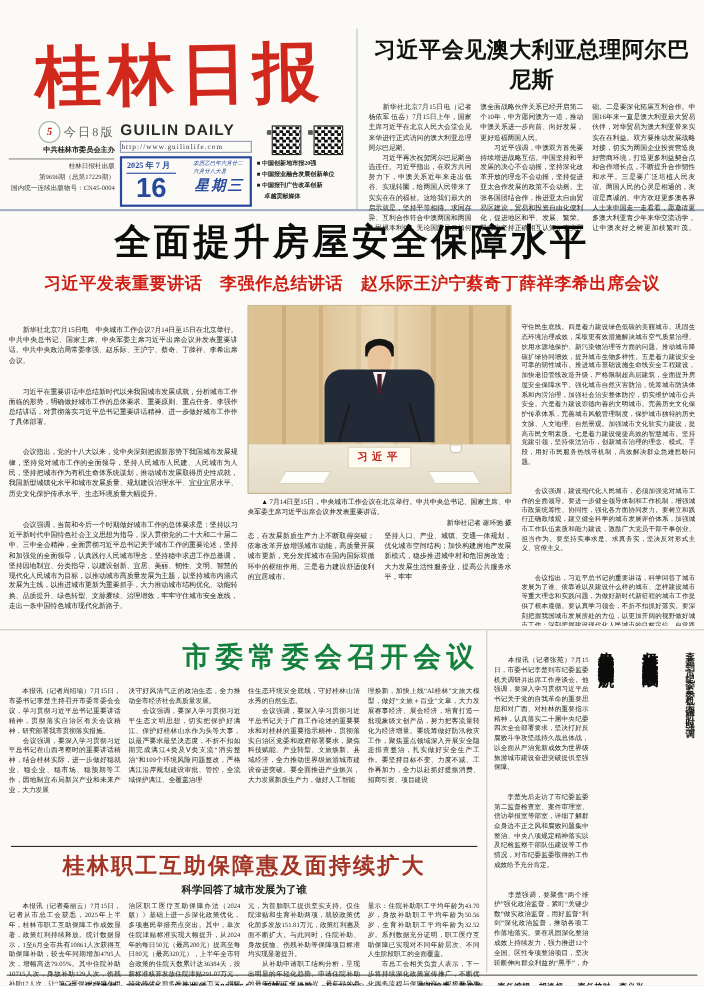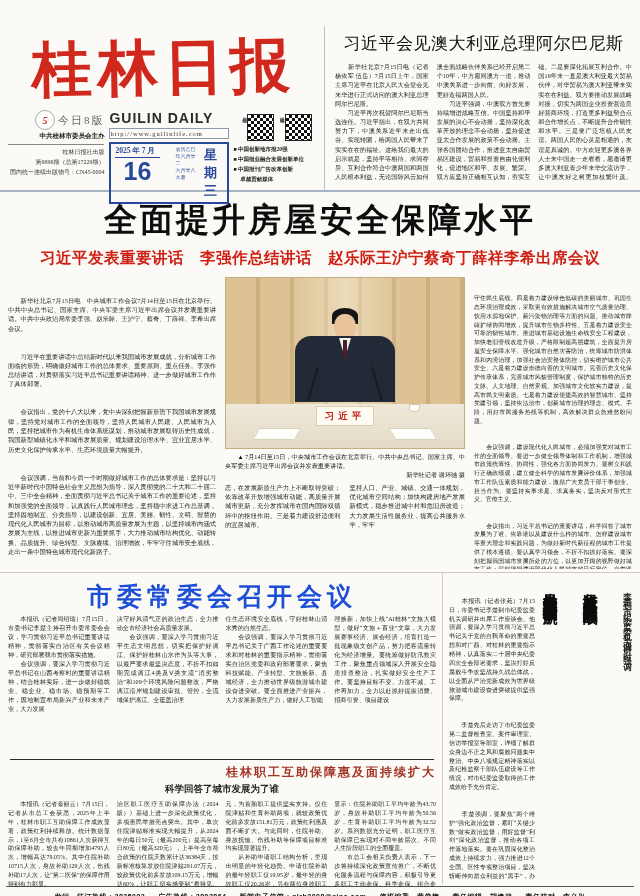--- a/index.html
+++ b/index.html
@@ -17,31 +17,31 @@
   .logo-circle{width:18px;height:18px;border:1px solid #9fb3a0;border-radius:50%;color:#d0281c;font-size:10px;font-style:italic;font-weight:bold;display:flex;align-items:center;justify-content:center;background:#fff;flex:none;}
   .organizer{font-size:6.5px;font-weight:bold;margin-top:2px;border-bottom:1px solid #888;padding-bottom:3px;}
   .pub-lines{font-size:6px;line-height:1.7;margin-top:2px;color:#333;}
   .eng-col{width:122px;margin-left:5px;}
   .eng-name{font-size:14px;font-weight:bold;letter-spacing:1px;color:#2a2a2a;font-family:"Liberation Sans",sans-serif;}
   .url-box{border:1px solid #8d99b0;font-size:6.5px;color:#334;<!-- -->text-align:center;padding:1px 0;margin-top:2px;letter-spacing:1px;}
   .date-box{border:2px solid #27489b;color:#27489b;margin-top:3px;padding:2px 4px;display:flex;gap:16px;}
   .db-left{width:48%;}
   .db-month{font-size:7.5px;font-weight:bold;border-bottom:1px solid #27489b;padding-bottom:1px;}
   .db-day{font-size:25px;font-weight:900;line-height:1.05;text-align:center;font-family:"Liberation Sans",sans-serif;}
-  .db-right{width:52%;display:flex;flex-direction:row;justify-content:flex-start;}
+  .db-right{width:52%;display:flex;flex-direction:column;justify-content:flex-start;font-style:italic;}
   .db-lunar{font-size:5px;line-height:1.4;}
   .db-week{font-size:13px;font-weight:900;text-align:center;letter-spacing:2px;}
   .qr-col{width:88px;margin-left:4px;}
   .qrs{display:flex;gap:5px;justify-content:center;margin-top:4px;}
   .qr-unit{display:flex;gap:1px;}
   .qr{width:25px;height:25px;border:1px solid #222;background-image:repeating-conic-gradient(#111 0% 25%,#fff 0% 50%);background-size:6px 6px;background-color:#fff;}
   .qr-label{writing-mode:vertical-rl;text-orientation:upright;font-size:4.5px;color:#555;line-height:1;}
   .awards{font-size:5.5px;line-height:1.8;margin-top:4px;color:#222;font-weight:bold;}
   .top-article{flex:1;border-left:1px solid #b9c0cc;box-sizing:border-box;padding:4px 8px 0 10px;}
-  .top-headline{font-size:17px;font-weight:400;text-align:center;letter-spacing:0.5px;margin:2px 0 7px;font-family:"Liberation Sans",sans-serif;color:#111;}
+  .top-headline{font-size:20px;font-weight:700;text-align:center;letter-spacing:0.5px;margin:2px 0 7px;font-family:"Liberation Sans",sans-serif;color:#111;}
   .cols3{display:flex;gap:8px;height:120px;overflow:hidden;}
   .cols3 .c{flex:1;font-size:6.2px;}
   
   .main-art{box-sizing:border-box;height:380px;padding:6px 8px 0;overflow:hidden;}
   .main-headline{text-align:center;font-size:33px;font-weight:900;letter-spacing:3px;margin:0 0 5px;font-family:"Liberation Sans",sans-serif;color:#0d0d0d;}
   .main-sub{text-align:center;color:#cf1f14;font-size:15.5px;font-weight:bold;letter-spacing:0.5px;margin-bottom:8px;font-family:Liberation Mono, monospace;}
   .main-body{display:flex;gap:9px;height:292px;overflow:hidden;}
   .col-left{width:208px;font-size:6.3px;overflow:hidden;}
   .center-col{width:240px;display:flex;flex-direction:column;}
   .photo{height:170px;position:relative;background:repeating-linear-gradient(90deg,#dcc193 0 30px,#cdae7a 30px 34px);border:1px solid #c3ad82;overflow:hidden;flex:none;padding-left:32px;}
@@ -62,26 +62,26 @@
   .cup{position:absolute;bottom:36px;right:44px;width:9px;height:6px;background:#fff;border:1px solid #cfc7ae;border-radius:0 0 4px 4px;}
   .caption{font-size:6.2px;line-height:1.5;margin-top:3px;text-align:justify;color:#111;}
   .credit{text-align:right;font-size:6.2px;color:#111;}
   .mid-cols{display:flex;gap:9px;margin-top:3px;flex:1;overflow:hidden;}
   .mid-cols .c{flex:1;font-size:6.3px;}
   .col-right{flex:1;font-size:5.9px;overflow:hidden;}
   .col-left p,.col-right p{margin:0;}
   
   .lower{display:flex;height:312px;border-top:1px solid #cfcabc;box-sizing:border-box;}
   .lower-left{width:442px;box-sizing:border-box;padding:3px 6px 0 8px;}
-  .comm-headline{font-size:25px;font-weight:900;text-align:center;letter-spacing:5px;margin:4px 0 2px;font-family:"Liberation Sans",sans-serif;color:#1d4ed8;}
+  .comm-headline{font-size:25px;font-weight:900;text-align:right;letter-spacing:5px;margin:4px 0 12px;font-family:"Liberation Sans",sans-serif;color:#15803d;}
   .comm-sub{text-align:center;font-size:13px;letter-spacing:3px;margin:2px 0 6px;color:#111;}
   .cols4{display:flex;gap:7px;height:138px;overflow:hidden;}
   .cols4 .c{flex:1;font-size:6.1px;}
   .rule{border-top:1px solid #2b2b2b;margin:6px 2px 4px;}
-  .work-headline{font-size:12px;font-weight:900;text-align:right;letter-spacing:2px;color:#a33527;margin:2px 0;font-family:"Liberation Sans",sans-serif;}
+  .work-headline{font-size:20px;font-weight:900;text-align:center;letter-spacing:2px;color:#a33527;margin:2px 0;font-family:"Liberation Sans",sans-serif;}
   .work-sub{text-align:center;font-size:9.5px;font-weight:bold;margin:0 0 4px;color:#222;}
   .cols4b{display:flex;gap:7px;height:88px;overflow:hidden;}
   .cols4b .c{flex:1;font-size:6px;}
   .lower-right{flex:1;border-left:1px solid #cfcabc;box-sizing:border-box;padding:6px 5px 4px 6px;display:flex;gap:5px;}
   .disc-body{width:86px;font-size:6px;overflow:hidden;flex:none;}
   .disc-body p{margin:0;}
   .vgroup{flex:1;display:flex;justify-content:space-between;padding:2px 1px 0 2px;}
   .vhead{writing-mode:vertical-rl;text-orientation:upright;font-size:14.5px;font-weight:900;letter-spacing:1px;line-height:1.05;color:#0c0c0c;font-family:"Liberation Sans",sans-serif;}
   .vkicker{writing-mode:vertical-rl;text-orientation:upright;font-size:8.5px;font-weight:bold;letter-spacing:5px;color:#222;padding-top:4px;}
   

